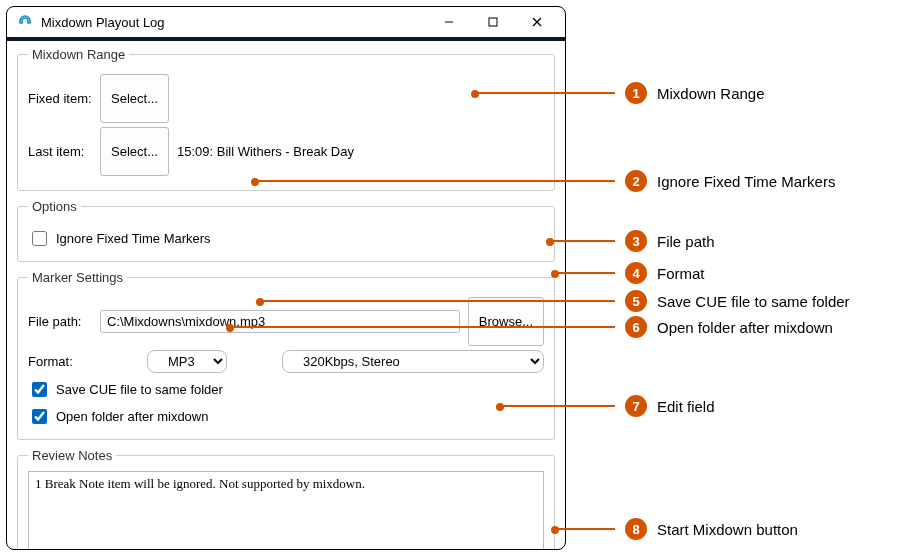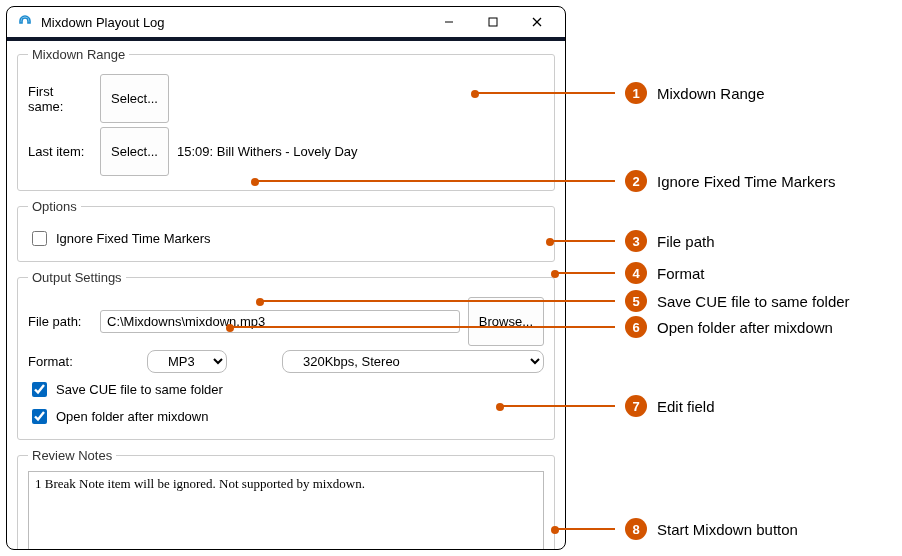--- a/index.html
+++ b/index.html
@@ -171,40 +171,40 @@
       <svg width="10" height="10">
           <line x1="1" y1="1" x2="9" y2="9" stroke="#000" stroke-width="1.2"></line>
           <line x1="9" y1="1" x2="1" y2="9" stroke="#000" stroke-width="1.2"></line>
         </svg>
     </div>
   </div>
 
   <fieldset class="group">
     <legend>Mixdown Range</legend>
     <div class="row">
-      <span class="lbl">First same:</span>
+      <span class="lbl">Fixed item:</span>
       <button class="btn">Select...</button>
     </div>
     <div class="row">
       <span class="lbl">Last item:</span>
       <button class="btn">Select...</button>
-      <span>15:09: Bill Withers - Lovely Day</span>
+      <span>15:09: Bill Withers - Break Day</span>
     </div>
   </fieldset>
 
   <fieldset class="group">
     <legend>Options</legend>
     <label class="chk-row">
       <input type="checkbox" style="">
       <span>Ignore Fixed Time Markers</span>
     </label>
   </fieldset>
 
   <fieldset class="group">
-    <legend>Output Settings</legend>
+    <legend>Marker Settings</legend>
     <div class="row">
       <span class="lbl">File path:</span>
       <input class="field-text" type="text" value="C:\Mixdowns\mixdown.mp3" style="">
       <button class="btn">Browse...</button>
     </div>
     <div class="row">
       <span class="lbl">Format:</span>
       <select class="select" style="width:80px">
         <option>MP3</option>
       </select>

